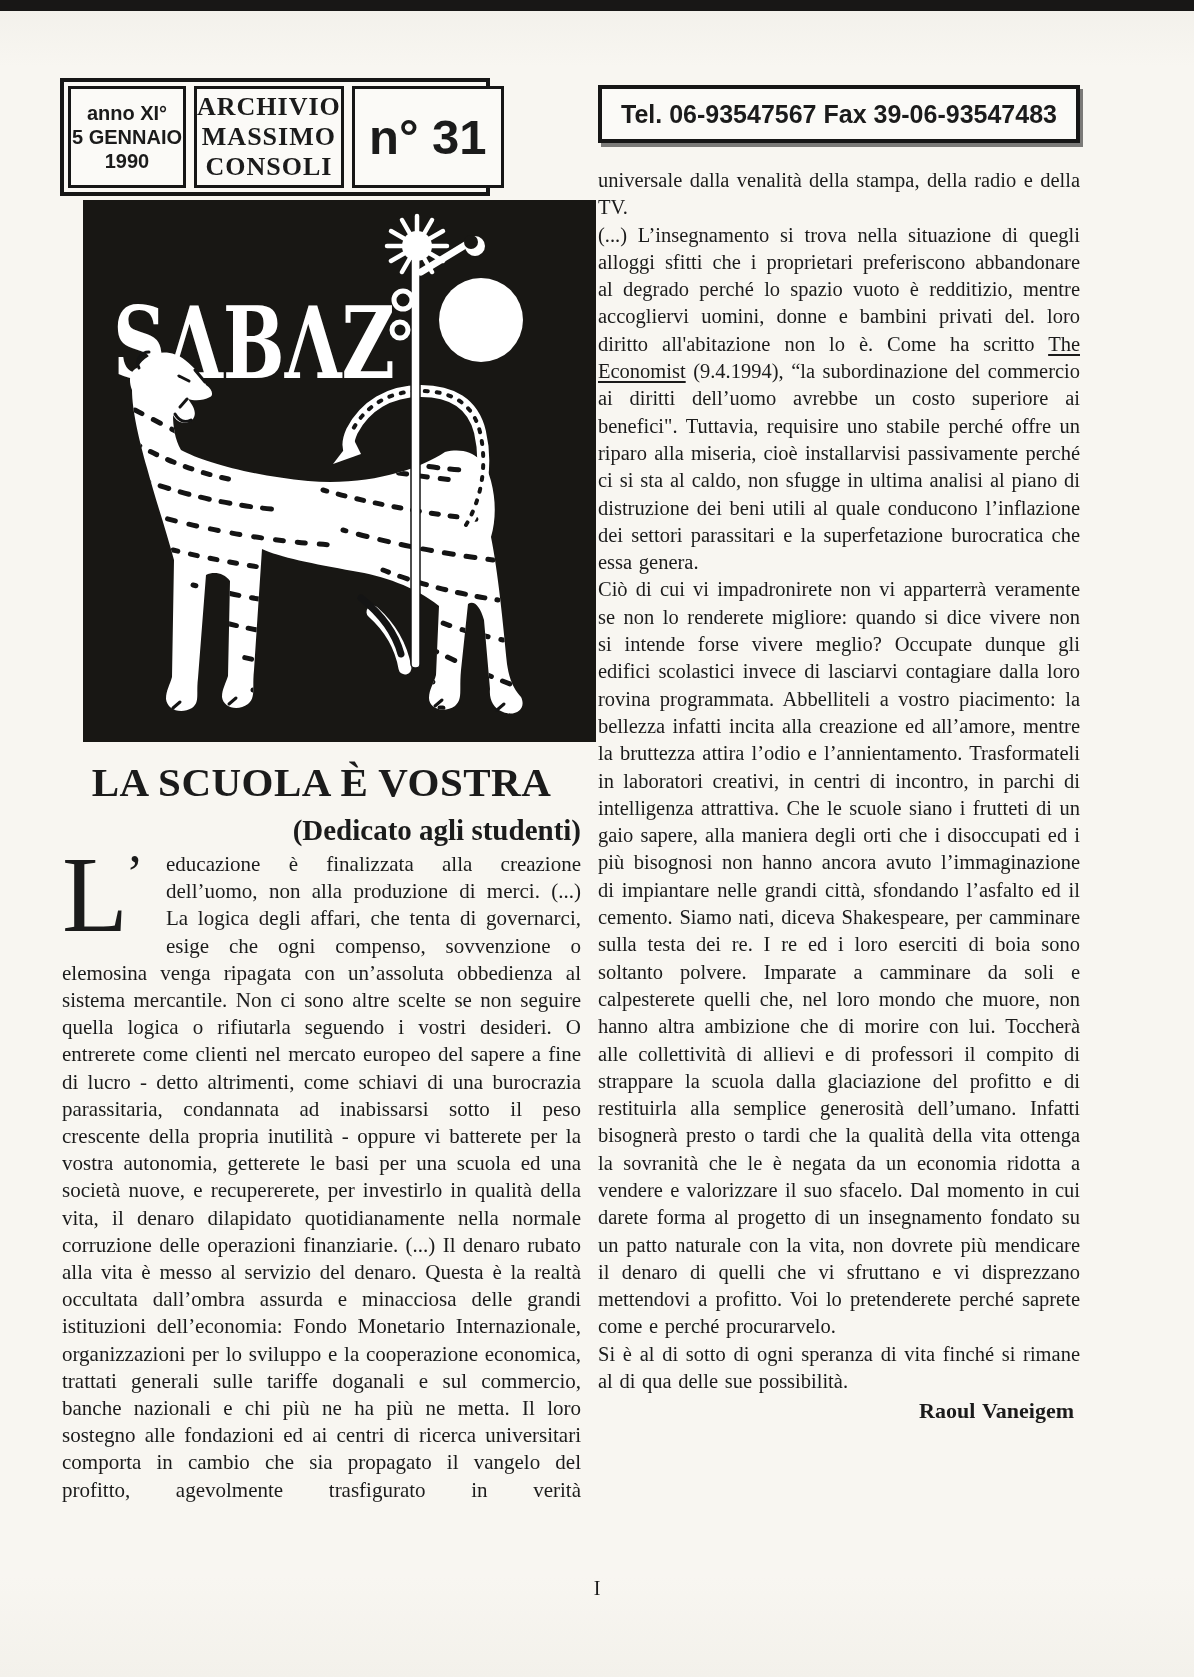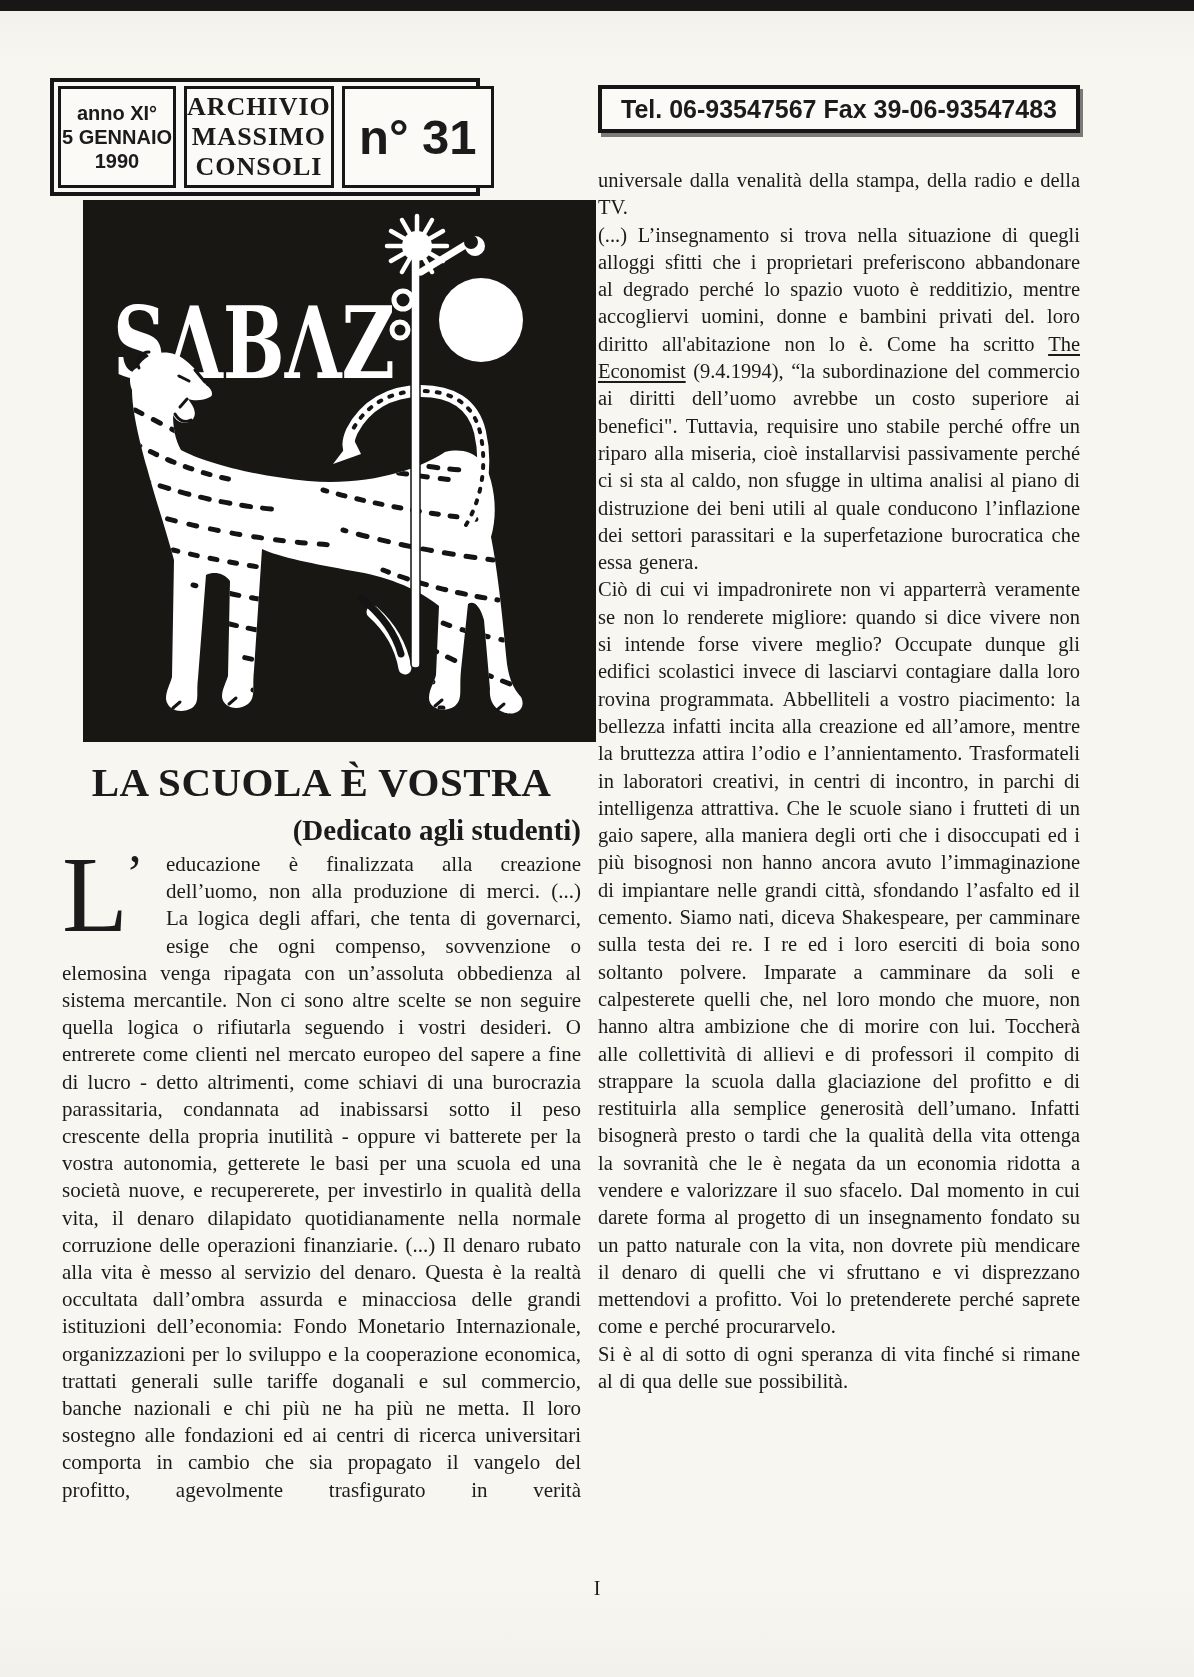--- a/index.html
+++ b/index.html
@@ -6,34 +6,34 @@
   .page {
     position:relative; width:1194px; height:1677px; margin:0 auto;
     background:linear-gradient(180deg,#f2f0ea 0%, #f8f6f1 4%, #f8f6f1 94%, #f3f1eb 100%);
     font-family:"Liberation Serif","DejaVu Serif",serif;
     color:#1b1b1b; overflow:hidden;
   }
   .top-bar { position:absolute; left:0; top:0; width:100%; height:11px; background:#181716; }
 
   
   .masthead {
-    position:absolute; left:50px; top:78px; width:430px; height:118px;
+    position:absolute; left:60px; top:78px; width:430px; height:118px;
     border:4px solid #161616; display:flex; box-sizing:border-box; background:#faf8f4;
   }
   .m-cell {
     border:3px solid #161616; margin:4px; box-sizing:border-box;
     display:flex; flex-direction:column; justify-content:center; text-align:center;
     background:#fbfaf7;
   }
   .m-date { flex:0 0 118px; font-family:"Liberation Sans",sans-serif; font-weight:bold; font-size:20px; line-height:24px; }
   .m-archive { flex:1 1 auto; font-weight:bold; font-size:26px; line-height:30px; letter-spacing:1px;align-items:center; }
   .m-issue { flex:0 0 152px; font-family:"Liberation Sans",sans-serif; font-weight:bold; font-size:49px; line-height:52px; }
 
   .tel-box {
-    position:absolute; left:598px; top:85px; width:482px; height:48px;
+    position:absolute; left:598px; top:85px; width:482px; height:58px;
     border:4px solid #161616; box-sizing:border-box; background:#fbfaf7;
     display:flex; align-items:center; justify-content:center;
     font-family:"Liberation Sans",sans-serif; font-weight:bold; font-size:25px;
     box-shadow:3px 4px 0 rgba(20,20,20,.55);
   }
 
   .logo-box { position:absolute; left:65px; top:200px; width:513px; height:542px;margin-left:18px; }
   .logo-box svg { display:block; width:100%; height:100%; }
 
   .title-wrap { position:absolute; left:62px; top:750px; width:519px; text-align:center; }
@@ -172,17 +172,18 @@
 
   <div class="col col-left">
     <p><span class="dropcap"><span>L</span><span class="dc-apos">’</span></span><span>educazione è finalizzata alla creazione dell’uomo, non alla produzione di merci. (...) La logica degli affari, che tenta di governarci, esige che ogni compenso, sovvenzione o elemosina venga ripagata con un’assoluta obbedienza al sistema mercantile. Non ci sono altre scelte se non seguire quella logica o rifiutarla seguendo i vostri desideri. O entrerete come clienti nel mercato europeo del sapere a fine di lucro - detto altrimenti, come schiavi di una burocrazia parassitaria, condannata ad inabissarsi sotto il peso crescente della propria inutilità - oppure vi batterete per la vostra autonomia, getterete le basi per una scuola ed una società nuove, e recupererete, per investirlo in qualità della vita, il denaro dilapidato quotidianamente nella normale corruzione delle operazioni finanziarie. (...) Il denaro rubato alla vita è messo al servizio del denaro. Questa è la realtà occultata dall’ombra assurda e minacciosa delle grandi istituzioni dell’economia: Fondo Monetario Internazionale, organizzazioni per lo sviluppo e la cooperazione economica, trattati generali sulle tariffe doganali e sul commercio, banche nazionali e chi più ne ha più ne metta. Il loro sostegno alle fondazioni ed ai centri di ricerca universitari comporta in cambio che sia propagato il vangelo del profitto, agevolmente trasfigurato in verità</span></p>
   </div>
 
   <div class="col col-right">
     <p>universale dalla venalità della stampa, della radio e della TV.</p>
     <p><span>(...) L’insegnamento si trova nella situazione di quegli alloggi sfitti che i proprietari preferiscono abbandonare al degrado perché lo spazio vuoto è redditizio, mentre accogliervi uomini, donne e bambini privati del. loro diritto all'abitazione non lo è. Come ha scritto </span><span class="u">The Economist</span><span> (9.4.1994), “la subordinazione del commercio ai diritti dell’uomo avrebbe un costo superiore ai benefici". Tuttavia, requisire uno stabile perché offre un riparo alla miseria, cioè installarvisi passivamente perché ci si sta al caldo, non sfugge in ultima analisi al piano di distruzione dei beni utili al quale conducono l’inflazione dei settori parassitari e la superfetazione burocratica che essa genera.</span></p>
     <p>Ciò di cui vi impadronirete non vi apparterrà veramente se non lo renderete migliore: quando si dice vivere non si intende forse vivere meglio? Occupate dunque gli edifici scolastici invece di lasciarvi contagiare dalla loro rovina programmata. Abbelliteli a vostro piacimento: la bellezza infatti incita alla creazione ed all’amore, mentre la bruttezza attira l’odio e l’annientamento. Trasformateli in laboratori creativi, in centri di incontro, in parchi di intelligenza attrattiva. Che le scuole siano i frutteti di un gaio sapere, alla maniera degli orti che i disoccupati ed i più bisognosi non hanno ancora avuto l’immaginazione di impiantare nelle grandi città, sfondando l’asfalto ed il cemento. Siamo nati, diceva Shakespeare, per camminare sulla testa dei re. I re ed i loro eserciti di boia sono soltanto polvere. Imparate a camminare da soli e calpesterete quelli che, nel loro mondo che muore, non hanno altra ambizione che di morire con lui. Toccherà alle collettività di allievi e di professori il compito di strappare la scuola dalla glaciazione del profitto e di restituirla alla semplice generosità dell’umano. Infatti bisognerà presto o tardi che la qualità della vita ottenga la sovranità che le è negata da un economia ridotta a vendere e valorizzare il suo sfacelo. Dal momento in cui darete forma al progetto di un insegnamento fondato su un patto naturale con la vita, non dovrete più mendicare il denaro di quelli che vi sfruttano e vi disprezzano mettendovi a profitto. Voi lo pretenderete perché saprete come e perché procurarvelo.</p>
     <p>Si è al di sotto di ogni speranza di vita finché si rimane al di qua delle sue possibilità.</p>
+    <p class="signature">Raoul Vaneigem</p>
   </div>
 
   <div class="page-num">I</div>
 
 </div>
 
 </body></html>

